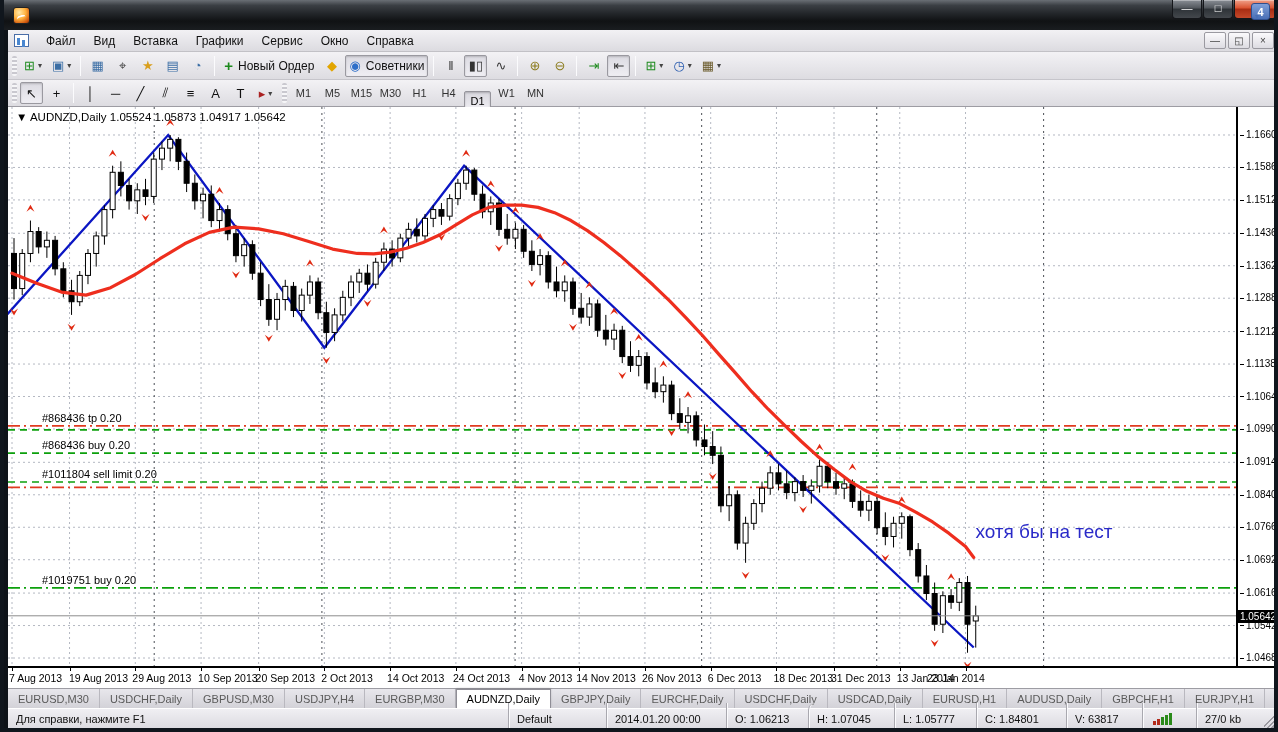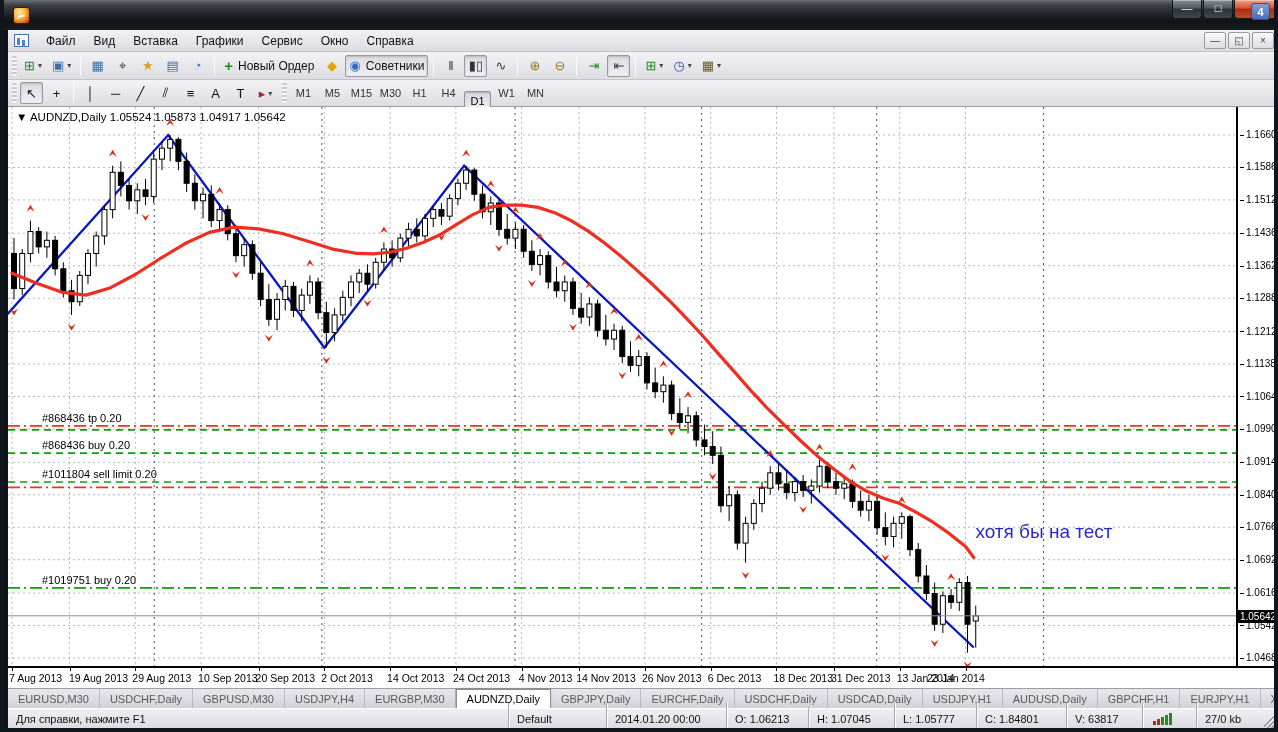--- a/index.html
+++ b/index.html
@@ -627,21 +627,21 @@
         <div class="tab">EURUSD,M30</div>
         <div class="tab">USDCHF,Daily</div>
         <div class="tab">GBPUSD,M30</div>
         <div class="tab">USDJPY,H4</div>
         <div class="tab">EURGBP,M30</div>
         <div class="tab active">AUDNZD,Daily</div>
         <div class="tab">GBPJPY,Daily</div>
         <div class="tab">EURCHF,Daily</div>
         <div class="tab">USDCHF,Daily</div>
         <div class="tab">USDCAD,Daily</div>
-        <div class="tab">USDJPY,H1</div>
+        <div class="tab">EURUSD,H1</div>
         <div class="tab">AUDUSD,Daily</div>
         <div class="tab">GBPCHF,H1</div>
         <div class="tab">EURJPY,H1</div>
         <div class="tab">XAUUS</div>
       </div>
 
   <div class="statusbar" id="statusbar">
         <div class="sfield first">Для справки, нажмите F1</div>
         <div class="sfield" style="flex: 0 0 98px;">Default</div>
         <div class="sfield" style="flex: 0 0 120px;">2014.01.20 00:00</div>

